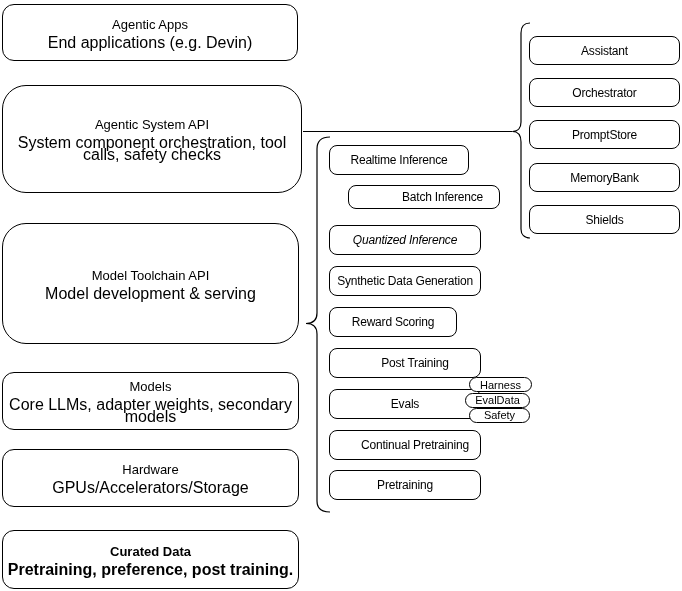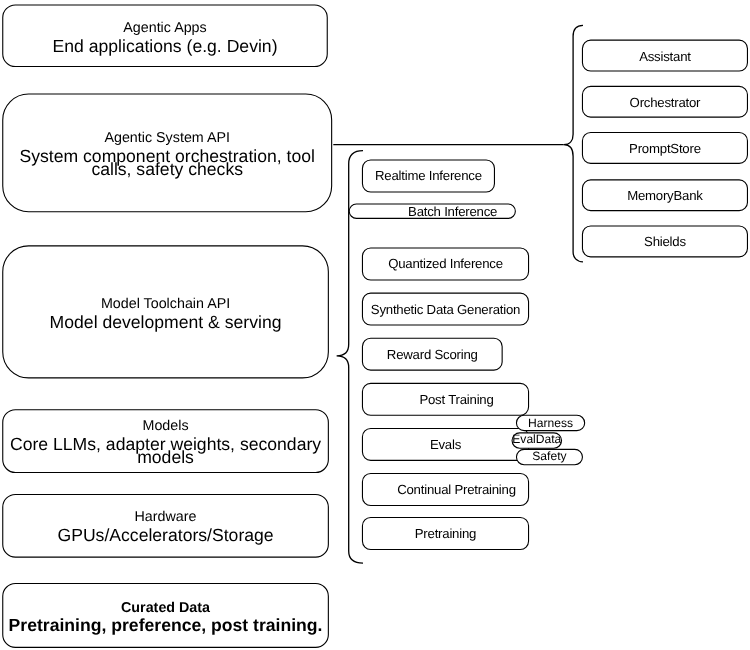--- a/index.html
+++ b/index.html
@@ -81,32 +81,32 @@
   <div class="node" style="left:2px;top:449px;width:297px;height:58px;border-radius:12px;">
     <div class="t">Hardware</div>
     <div class="s">GPUs/Accelerators/Storage</div>
   </div>
 
   <div class="node" style="left:2px;top:530px;width:297px;height:59px;border-radius:12px;font-weight:bold;">
     <div class="t">Curated Data</div>
     <div class="s">Pretraining, preference, post training.</div>
   </div>
 
-  <div class="chip" style="left:329px;top:145px;width:121px;height:30px;">Realtime Inference</div>
-  <div class="chip" style="left:317px;top:185px;width:152px;height:14px;padding-left:37px;">Batch Inference</div>
-  <div class="chip" style="left:329px;top:225px;width:152px;height:30px;">Quantized Inference</div>
+  <div class="chip" style="left:329px;top:145px;width:140px;height:30px;">Realtime Inference</div>
+  <div class="chip" style="left:348px;top:185px;width:152px;height:24px;padding-left:37px;">Batch Inference</div>
+  <div class="chip" style="left:329px;top:225px;width:152px;height:30px;font-style:italic;">Quantized Inference</div>
   <div class="chip" style="left:329px;top:266px;width:152px;height:30px;text-align:right;">Synthetic Data Generation</div>
   <div class="chip" style="left:329px;top:307px;width:128px;height:30px;">Reward Scoring</div>
   <div class="chip" style="left:329px;top:348px;width:152px;height:30px;padding-left:20px;">Post Training</div>
   <div class="chip" style="left:329px;top:389px;width:152px;height:30px;">Evals</div>
   <div class="chip" style="left:329px;top:430px;width:152px;height:30px;padding-left:20px;">Continual Pretraining</div>
   <div class="chip" style="left:329px;top:470px;width:152px;height:30px;">Pretraining</div>
 
   <div class="pill" style="left:469px;top:377px;width:63px;height:15px;">Harness</div>
-  <div class="pill" style="left:465px;top:392.5px;width:46px;height:15px;">EvalData</div>
+  <div class="pill" style="left:465px;top:392.5px;width:65px;height:15px;">EvalData</div>
   <div class="pill" style="left:469px;top:407.5px;width:61px;height:15px;">Safety</div>
 
   <div class="chip" style="left:529px;top:36px;width:151px;height:29px;">Assistant</div>
   <div class="chip" style="left:529px;top:78px;width:151px;height:29px;">Orchestrator</div>
   <div class="chip" style="left:529px;top:120px;width:151px;height:29px;">PromptStore</div>
   <div class="chip" style="left:529px;top:163px;width:151px;height:29px;">MemoryBank</div>
   <div class="chip" style="left:529px;top:205px;width:151px;height:29px;">Shields</div>
 
 </div>
 

